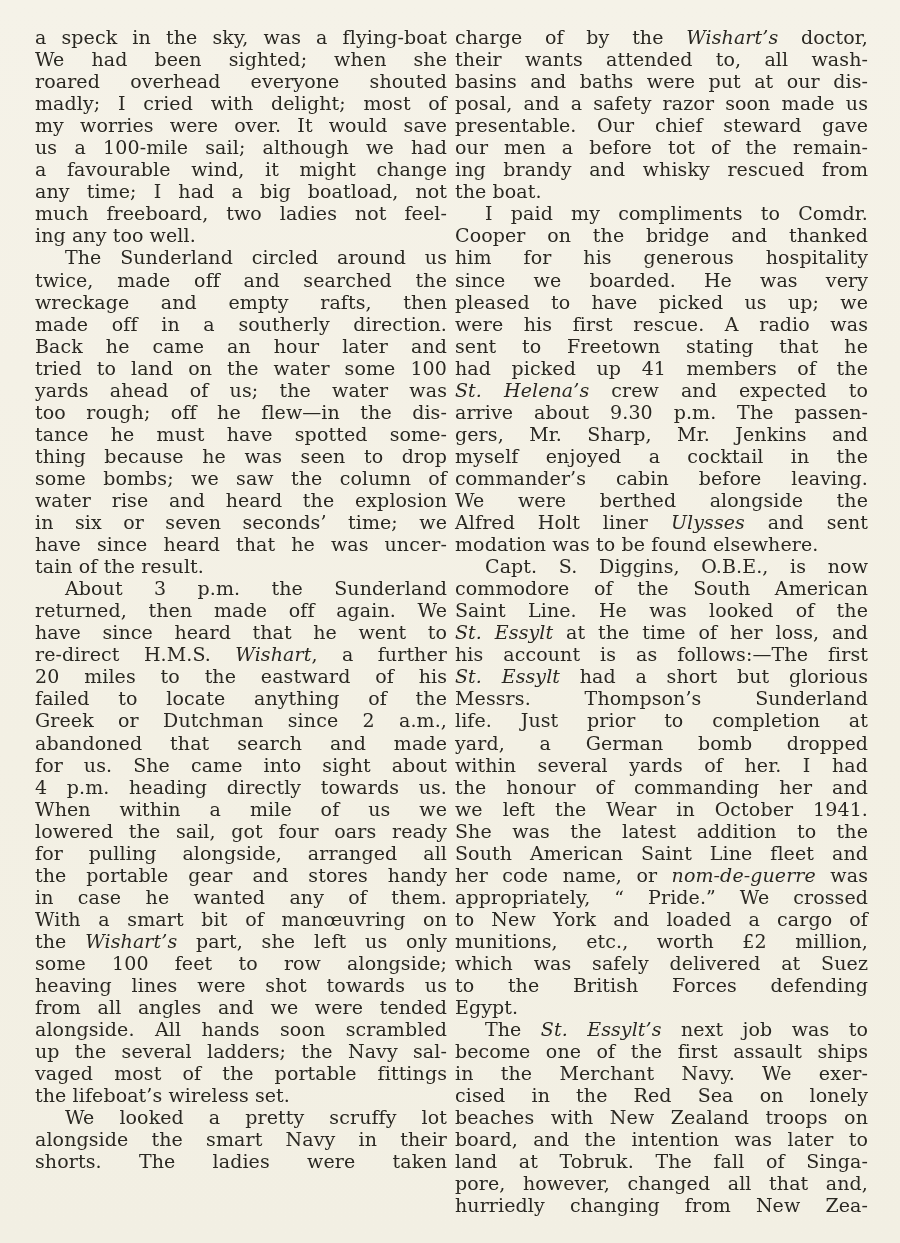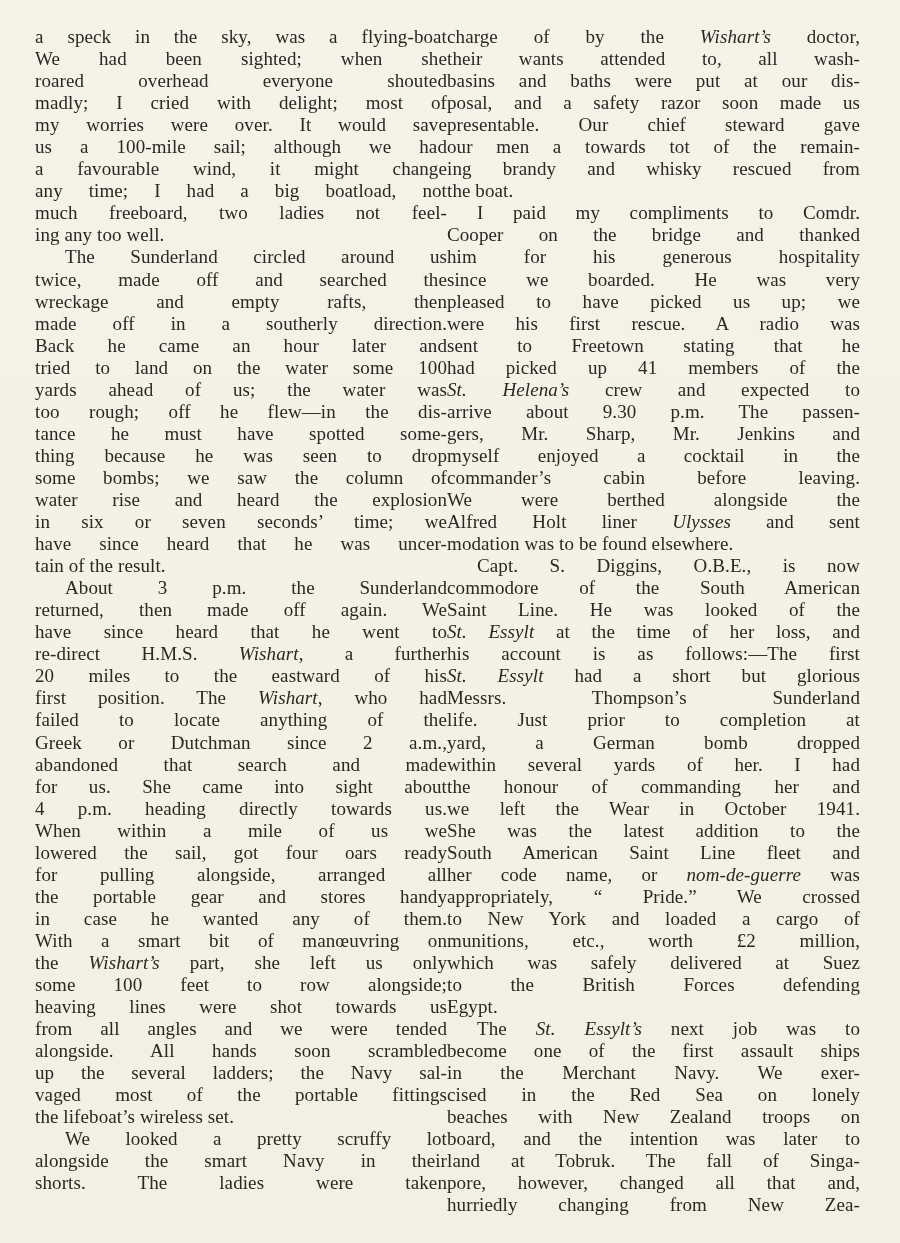--- a/index.html
+++ b/index.html
@@ -14,21 +14,21 @@
     margin: 0 auto;
     background: #f4f1e6;
     background-image: linear-gradient(180deg, #f5f2e8 0%, #f3f0e4 60%, #f2efe3 100%);
     color: #2a2822;
     box-sizing: border-box;
     padding: 26px 32px 0 35px;
     overflow: hidden;
   }
   .columns {
     display: flex;
-    font-family: Liberation Serif, serif;
+    gap: 8px;
   }
   .col {
     flex: 0 0 412px;
     width: 412px;
   }
   .col.right { flex-basis: 413px; width: 413px; }
   .line {
     font-size: 19px;
     line-height: 22.05px;
     text-align: justify;
@@ -69,21 +69,20 @@
         <div class="line fill"><span>some bombs; we saw the column of</span></div>
         <div class="line fill"><span>water rise and heard the explosion</span></div>
         <div class="line fill"><span>in six or seven seconds’ time; we</span></div>
         <div class="line fill"><span>have since heard that he was uncer-</span></div>
         <div class="line"><span>tain of the result.</span></div>
         <div class="line indent fill"><span>About 3 p.m. the Sunderland</span></div>
         <div class="line fill"><span>returned, then made off again. We</span></div>
         <div class="line fill"><span>have since heard that he went to</span></div>
         <div class="line fill"><span>re-direct H.M.S. </span><i>Wishart</i><span>, a further</span></div>
         <div class="line fill"><span>20 miles to the eastward of his</span></div>
-        <div class="line fill"><span>first position. The </span><i>Wishart</i><span>, who had</span></div>
         <div class="line fill"><span>failed to locate anything of the</span></div>
         <div class="line fill"><span>Greek or Dutchman since 2 a.m.,</span></div>
         <div class="line fill"><span>abandoned that search and made</span></div>
         <div class="line fill"><span>for us. She came into sight about</span></div>
         <div class="line fill"><span>4 p.m. heading directly towards us.</span></div>
         <div class="line fill"><span>When within a mile of us we</span></div>
         <div class="line fill"><span>lowered the sail, got four oars ready</span></div>
         <div class="line fill"><span>for pulling alongside, arranged all</span></div>
         <div class="line fill"><span>the portable gear and stores handy</span></div>
         <div class="line fill"><span>in case he wanted any of them.</span></div>
@@ -99,21 +98,21 @@
         <div class="line indent fill"><span>We looked a pretty scruffy lot</span></div>
         <div class="line fill"><span>alongside the smart Navy in their</span></div>
         <div class="line fill"><span>shorts. The ladies were taken</span></div>
       </section>
     <section class="col right">
         <div class="line fill"><span>charge of by the </span><i>Wishart’s</i><span> doctor,</span></div>
         <div class="line fill"><span>their wants attended to, all wash-</span></div>
         <div class="line fill"><span>basins and baths were put at our dis-</span></div>
         <div class="line fill"><span>posal, and a safety razor soon made us</span></div>
         <div class="line fill"><span>presentable. Our chief steward gave</span></div>
-        <div class="line fill"><span>our men a towards tot of the remain-</span></div>
+        <div class="line fill"><span>our men a before tot of the remain-</span></div>
         <div class="line fill"><span>ing brandy and whisky rescued from</span></div>
         <div class="line"><span>the boat.</span></div>
         <div class="line indent fill"><span>I paid my compliments to Comdr.</span></div>
         <div class="line fill"><span>Cooper on the bridge and thanked</span></div>
         <div class="line fill"><span>him for his generous hospitality</span></div>
         <div class="line fill"><span>since we boarded. He was very</span></div>
         <div class="line fill"><span>pleased to have picked us up; we</span></div>
         <div class="line fill"><span>were his first rescue. A radio was</span></div>
         <div class="line fill"><span>sent to Freetown stating that he</span></div>
         <div class="line fill"><span>had picked up 41 members of the</span></div>

